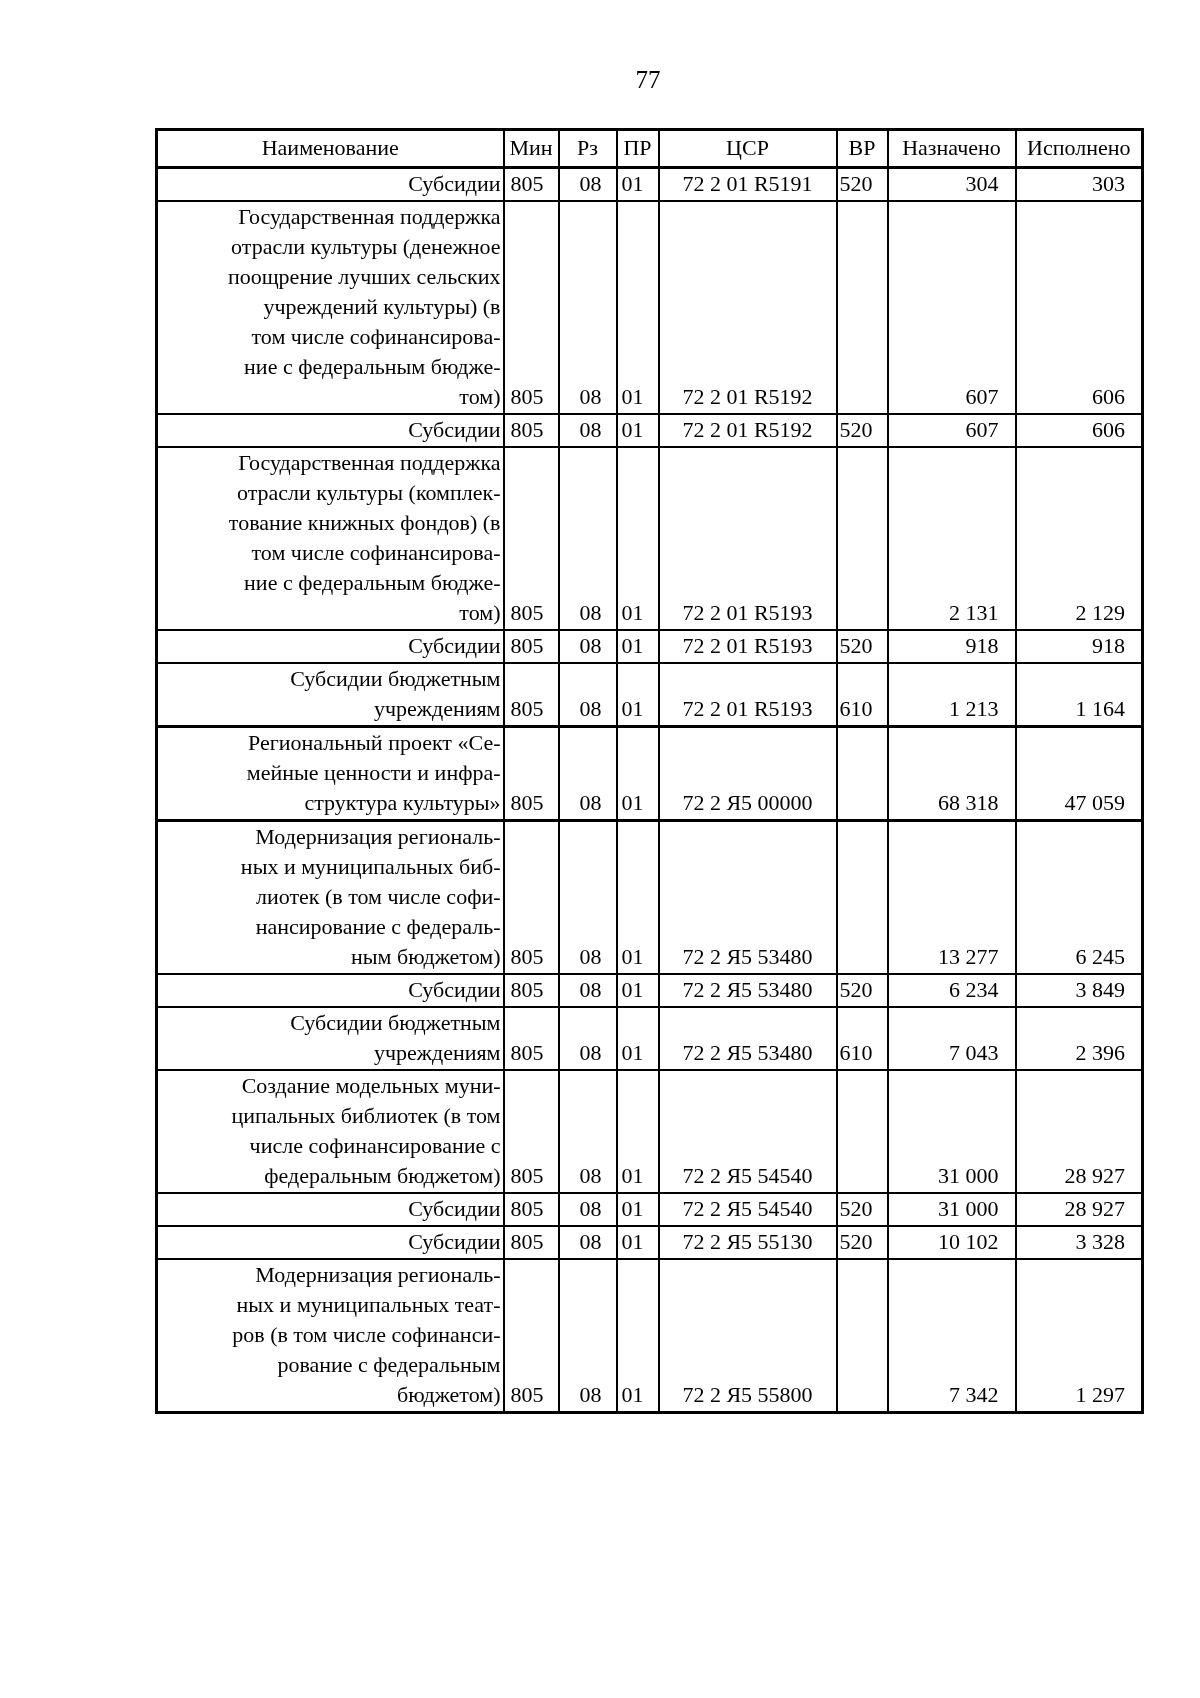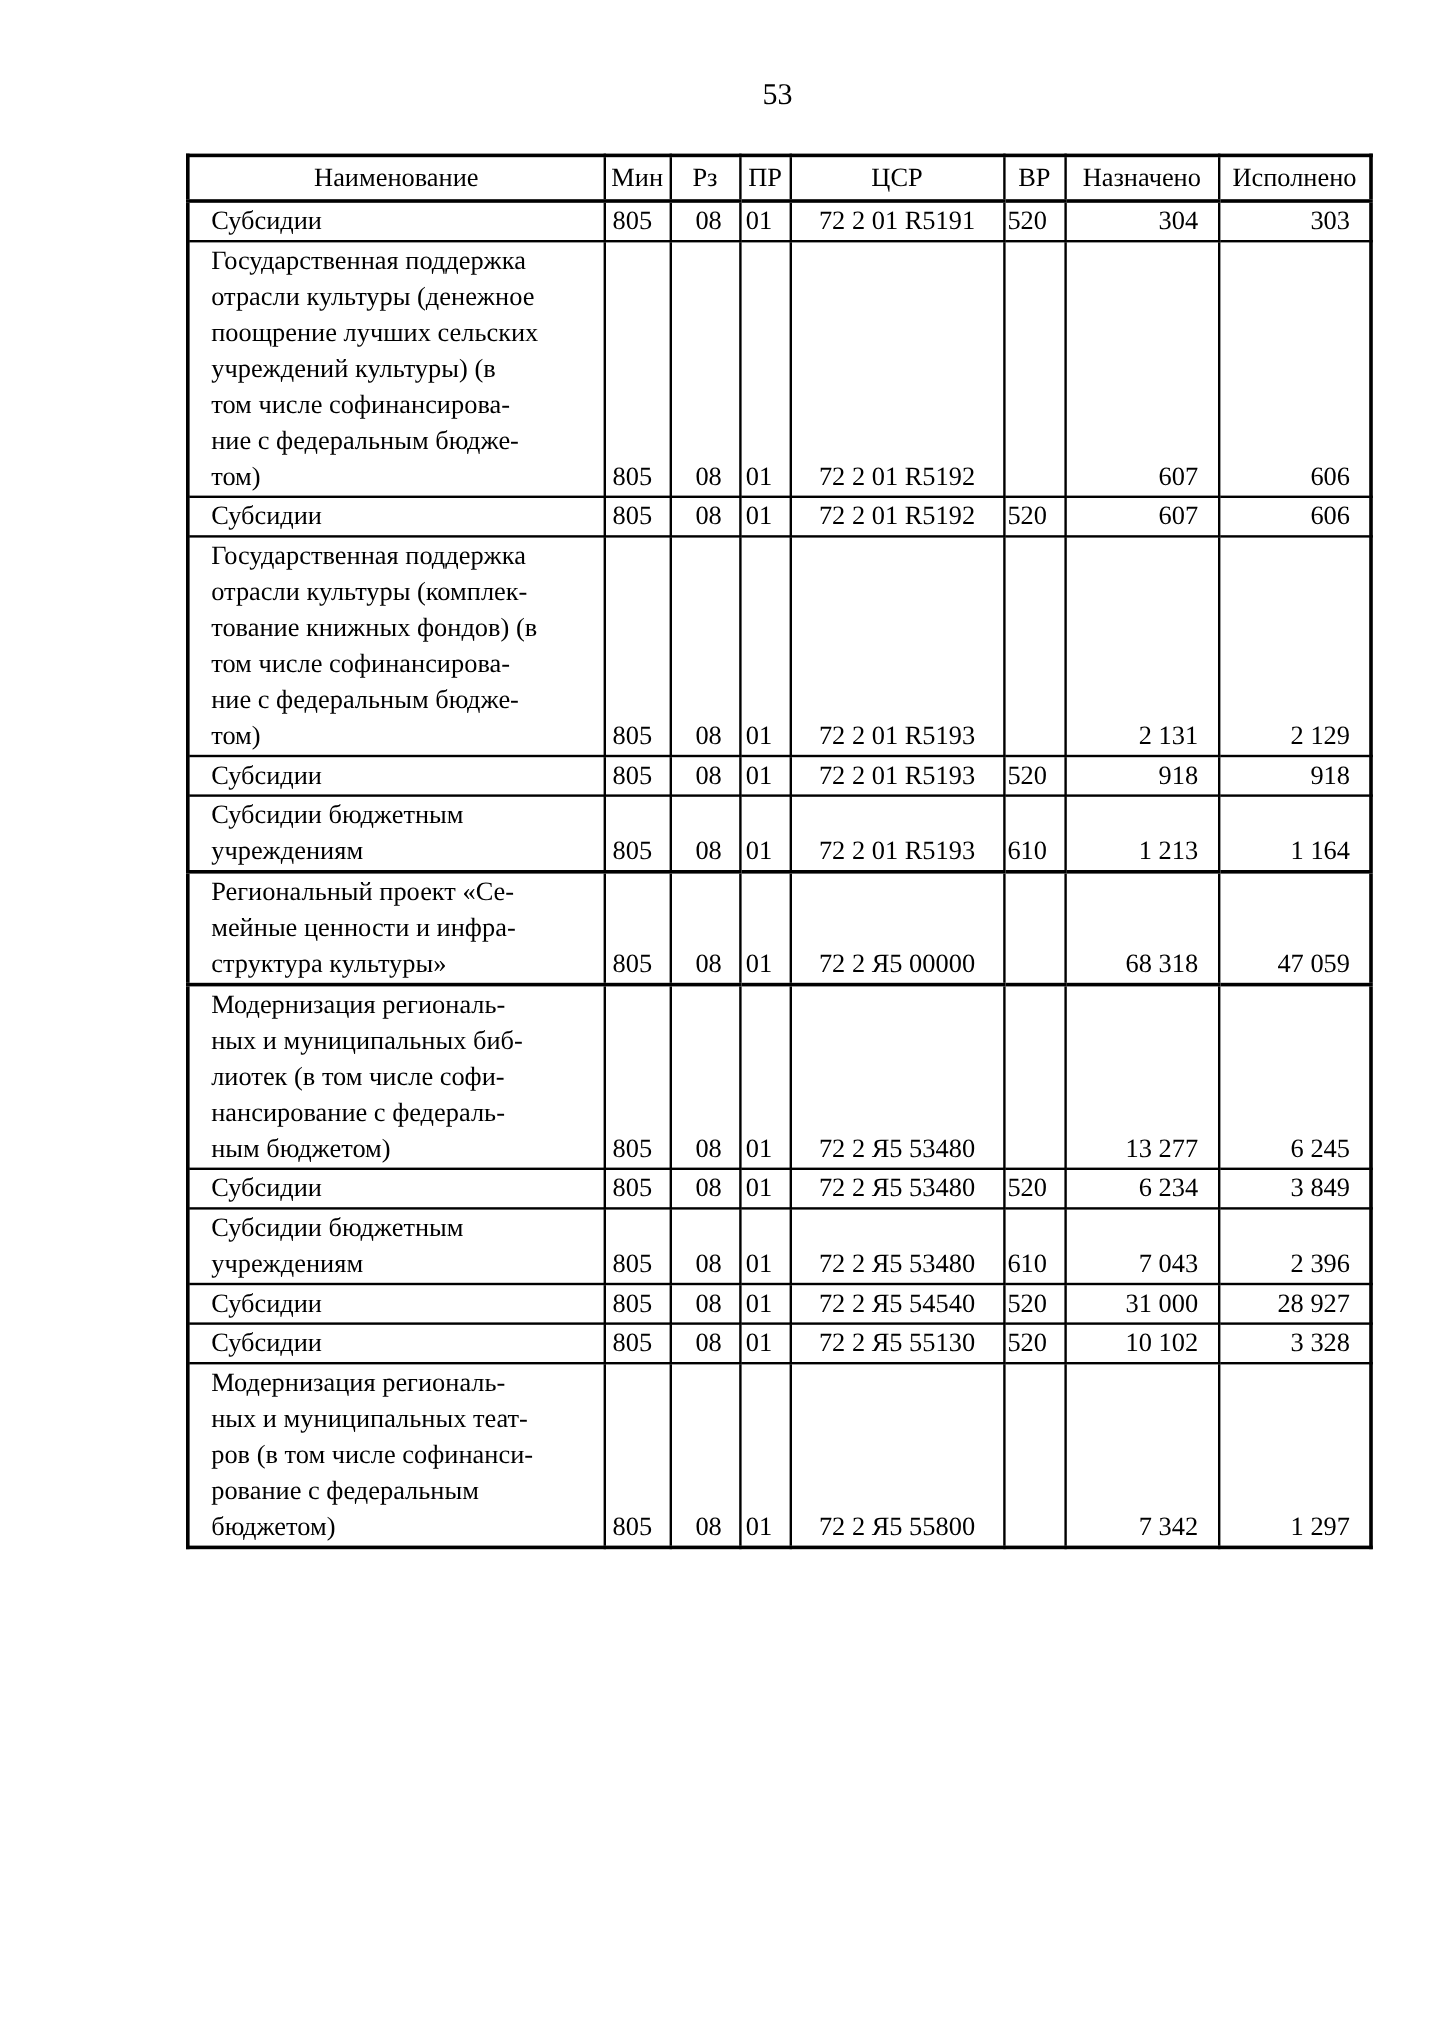--- a/index.html
+++ b/index.html
@@ -51,21 +51,21 @@
   }
   thead th {
     font-weight: normal;
     text-align: center;
     vertical-align: middle;
     padding: 2px 2px 3px 2px;
     border-bottom: 3px solid #000;
   }
   td { vertical-align: bottom; padding-bottom: 1px; }
   td.cell-name {
-    text-align: left;
+    text-align: right;
     vertical-align: top;
     padding-left: 18px;
     padding-right: 2px;
     white-space: pre-line;
   }
   td.cell-min, td.cell-rz, td.cell-pr, td.cell-vr {
     text-align: right;
     padding-right: 14px;
   }
   td.cell-csr { text-align: center; }
@@ -73,21 +73,21 @@
     text-align: right;
     padding-right: 16px;
   }
   
   tbody tr:nth-child(7) td,
   tbody tr:nth-child(8) td { border-top: 3px solid #000; }
 </style>
 </head>
 <body>
 
-<div class="page-number">53</div>
+<div class="page-number">77</div>
 
 <table class="budget">
   <colgroup>
     <col class="c-name">
       <col class="c-min">
       <col class="c-rz">
       <col class="c-pr">
     <col class="c-csr">
       <col class="c-vr">
       <col class="c-assigned">
@@ -228,20 +228,33 @@
 учреждениям</td>
     <td class="cell-min">805</td>
     <td class="cell-rz">08</td>
     <td class="cell-pr">01</td>
     <td class="cell-csr">72 2 Я5 53480</td>
     <td class="cell-vr">610</td>
     <td class="cell-assigned">7 043</td>
     <td class="cell-executed">2 396</td>
   </tr>
 
+  <tr>
+    <td class="cell-name">Создание модельных муни-
+ципальных библиотек (в том
+числе софинансирование с
+федеральным бюджетом)</td>
+    <td class="cell-min">805</td>
+    <td class="cell-rz">08</td>
+    <td class="cell-pr">01</td>
+    <td class="cell-csr">72 2 Я5 54540</td>
+    <td class="cell-vr"></td>
+    <td class="cell-assigned">31 000</td>
+    <td class="cell-executed">28 927</td>
+  </tr>
 
   <tr>
     <td class="cell-name">Субсидии</td>
     <td class="cell-min">805</td>
     <td class="cell-rz">08</td>
     <td class="cell-pr">01</td>
     <td class="cell-csr">72 2 Я5 54540</td>
     <td class="cell-vr">520</td>
     <td class="cell-assigned">31 000</td>
     <td class="cell-executed">28 927</td>

